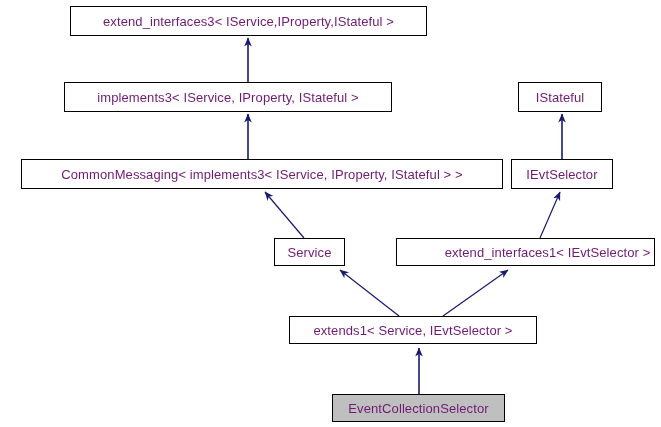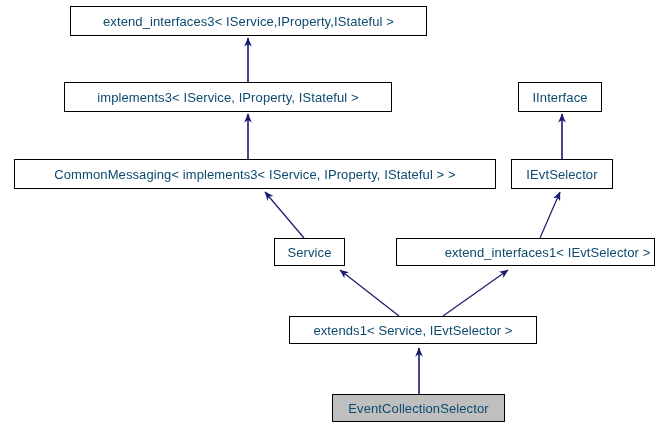--- a/index.html
+++ b/index.html
@@ -21,21 +21,21 @@
     top: 0;
     width: 661px;
     height: 427px;
     pointer-events: none;
   }
   .node {
     position: absolute;
     box-sizing: border-box;
     border: 1px solid #000000;
     background: #ffffff;
-    color: #0c4a6e;
+    color: #701a75;
     display: flex;
     align-items: center;
     justify-content: center;
     font-size: 13px;
     line-height: 1;
     white-space: nowrap;
     letter-spacing: 0.1px;
   }
   .node.highlight {
     background: #bfbfbf;
@@ -76,24 +76,24 @@
 
   <div class="node" style="left:70px; top:6px; width:357px; height:30px;">
     <span class="node-label">extend_interfaces3&lt; IService,IProperty,IStateful &gt;</span>
   </div>
 
   <div class="node" style="left:64px; top:82px; width:328px; height:30px;">
     <span class="node-label">implements3&lt; IService, IProperty, IStateful &gt;</span>
   </div>
 
   <div class="node" style="left:518px; top:82px; width:84px; height:30px;">
-    <span class="node-label">IInterface</span>
+    <span class="node-label">IStateful</span>
   </div>
 
-  <div class="node" style="left:14px; top:159px; width:482px; height:30px;">
+  <div class="node" style="left:21px; top:159px; width:482px; height:30px;">
     <span class="node-label">CommonMessaging&lt; implements3&lt; IService, IProperty, IStateful &gt; &gt;</span>
   </div>
 
   <div class="node" style="left:511px; top:159px; width:102px; height:30px;">
     <span class="node-label">IEvtSelector</span>
   </div>
 
   <div class="node" style="left:274px; top:238px; width:71px; height:28px;">
     <span class="node-label">Service</span>
   </div>

